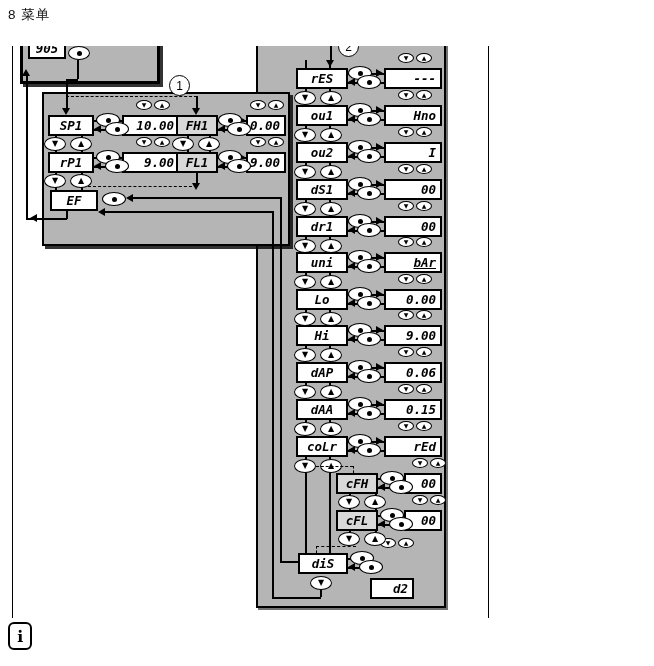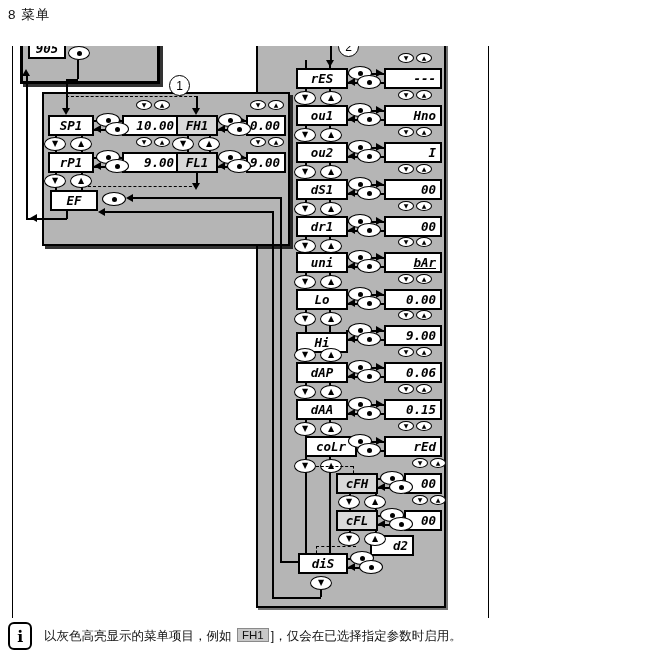--- a/index.html
+++ b/index.html
@@ -265,21 +265,21 @@
         <div class="dot"></div>
       </div>
       <div class="oval" style="left: 294px; top: 266px; width: 22px; height: 14px; font-size: 8px; font-family: &quot;DejaVu Sans&quot;, sans-serif;">▼</div>
       <div class="oval" style="left: 320px; top: 266px; width: 22px; height: 14px; font-size: 8px; font-family: &quot;DejaVu Sans&quot;, sans-serif;">▲</div>
       <div class="ln" style="left: 346px; top: 284px; width: 40px; height: 1.5px;"></div>
       <div class="ln" style="left: 346px; top: 293px; width: 40px; height: 1.5px;"></div>
       <div class="arr a-right" style="left: 376px; top: 280px; width: 0px; height: 0px;"></div>
       <div class="arr a-left" style="left: 348px; top: 289px; width: 0px; height: 0px;"></div>
       <div class="oval" style="left: 398px; top: 264px; width: 16px; height: 10px; font-size: 6px; font-family: &quot;DejaVu Sans&quot;, sans-serif;">▼</div>
       <div class="oval" style="left: 416px; top: 264px; width: 16px; height: 10px; font-size: 6px; font-family: &quot;DejaVu Sans&quot;, sans-serif;">▲</div>
-      <div class="box" style="left: 296px; top: 286px; width: 52px; height: 21px;">Hi</div>
+      <div class="box" style="left: 296px; top: 279px; width: 52px; height: 21px;">Hi</div>
       <div class="box value" style="left: 384px; top: 279px; width: 58px; height: 21px;">9.00</div>
       <div class="oval" style="left: 348px; top: 277px; width: 24px; height: 14px;">
         <div class="dot"></div>
       </div>
       <div class="oval" style="left: 357px; top: 286px; width: 24px; height: 14px;">
         <div class="dot"></div>
       </div>
       <div class="oval" style="left: 294px; top: 302px; width: 22px; height: 14px; font-size: 8px; font-family: &quot;DejaVu Sans&quot;, sans-serif;">▼</div>
       <div class="oval" style="left: 320px; top: 302px; width: 22px; height: 14px; font-size: 8px; font-family: &quot;DejaVu Sans&quot;, sans-serif;">▲</div>
       <div class="ln" style="left: 346px; top: 321px; width: 40px; height: 1.5px;"></div>
@@ -313,21 +313,21 @@
         <div class="dot"></div>
       </div>
       <div class="oval" style="left: 294px; top: 376px; width: 22px; height: 14px; font-size: 8px; font-family: &quot;DejaVu Sans&quot;, sans-serif;">▼</div>
       <div class="oval" style="left: 320px; top: 376px; width: 22px; height: 14px; font-size: 8px; font-family: &quot;DejaVu Sans&quot;, sans-serif;">▲</div>
       <div class="ln" style="left: 346px; top: 395px; width: 40px; height: 1.5px;"></div>
       <div class="ln" style="left: 346px; top: 404px; width: 40px; height: 1.5px;"></div>
       <div class="arr a-right" style="left: 376px; top: 391px; width: 0px; height: 0px;"></div>
       <div class="arr a-left" style="left: 348px; top: 400px; width: 0px; height: 0px;"></div>
       <div class="oval" style="left: 398px; top: 375px; width: 16px; height: 10px; font-size: 6px; font-family: &quot;DejaVu Sans&quot;, sans-serif;">▼</div>
       <div class="oval" style="left: 416px; top: 375px; width: 16px; height: 10px; font-size: 6px; font-family: &quot;DejaVu Sans&quot;, sans-serif;">▲</div>
-      <div class="box" style="left: 305px; top: 390px; width: 52px; height: 21px;">coLr</div>
+      <div class="box" style="left: 296px; top: 390px; width: 52px; height: 21px;">coLr</div>
       <div class="box value" style="left: 384px; top: 390px; width: 58px; height: 21px;">rEd</div>
       <div class="oval" style="left: 348px; top: 388px; width: 24px; height: 14px;">
         <div class="dot"></div>
       </div>
       <div class="oval" style="left: 357px; top: 397px; width: 24px; height: 14px;">
         <div class="dot"></div>
       </div>
       <div class="oval" style="left: 294px; top: 413px; width: 22px; height: 14px; font-size: 8px; font-family: &quot;DejaVu Sans&quot;, sans-serif;">▼</div>
       <div class="oval" style="left: 320px; top: 413px; width: 22px; height: 14px; font-size: 8px; font-family: &quot;DejaVu Sans&quot;, sans-serif;">▲</div>
       <div class="ln" style="left: 376px; top: 432px; width: 30px; height: 1.5px;"></div>
@@ -358,21 +358,21 @@
       <div class="oval" style="left: 389px; top: 471px; width: 24px; height: 14px;">
         <div class="dot"></div>
       </div>
       <div class="ln" style="left: 346px; top: 512px; width: 26px; height: 1.5px;"></div>
       <div class="ln" style="left: 346px; top: 521px; width: 26px; height: 1.5px;"></div>
       <div class="arr a-right" style="left: 362px; top: 508px; width: 0px; height: 0px;"></div>
       <div class="arr a-left" style="left: 348px; top: 517px; width: 0px; height: 0px;"></div>
       <div class="oval" style="left: 380px; top: 492px; width: 16px; height: 10px; font-size: 6px; font-family: &quot;DejaVu Sans&quot;, sans-serif;">▼</div>
       <div class="oval" style="left: 398px; top: 492px; width: 16px; height: 10px; font-size: 6px; font-family: &quot;DejaVu Sans&quot;, sans-serif;">▲</div>
       <div class="box" style="left: 298px; top: 507px; width: 50px; height: 21px;">diS</div>
-      <div class="box value" style="left: 370px; top: 489px; width: 44px; height: 21px;">d2</div>
+      <div class="box value" style="left: 370px; top: 532px; width: 44px; height: 21px;">d2</div>
       <div class="oval" style="left: 350px; top: 505px; width: 24px; height: 14px;">
         <div class="dot"></div>
       </div>
       <div class="oval" style="left: 359px; top: 514px; width: 24px; height: 14px;">
         <div class="dot"></div>
       </div>
       <div class="dash-h" style="left: 316px; top: 420px; width: 37px; height: 0px;"></div>
       <div class="dash-v" style="left: 353px; top: 420px; width: 0px; height: 7px;"></div>
       <div class="ln" style="left: 349px; top: 447px; width: 1.5px; height: 17px;"></div>
       <div class="ln" style="left: 375px; top: 447px; width: 1.5px; height: 17px;"></div>
@@ -384,15 +384,14 @@
       <div class="oval" style="left: 364px; top: 486px; width: 22px; height: 14px; font-size: 8px; font-family: &quot;DejaVu Sans&quot;, sans-serif;">▲</div>
       <div class="dash-h" style="left: 316px; top: 500px; width: 40px; height: 0px;"></div>
       <div class="dash-v" style="left: 316px; top: 500px; width: 0px; height: 7px;"></div>
       <div class="oval" style="left: 310px; top: 530px; width: 22px; height: 14px; font-size: 8px; font-family: &quot;DejaVu Sans&quot;, sans-serif;">▼</div>
       <div class="ln" style="left: 320px; top: 544px; width: 1.5px; height: 7px;"></div>
       <div class="ln" style="left: 272px; top: 551px; width: 49px; height: 1.5px;"></div>
     </div>
 
   <div id="note">
     <div id="note-icon">ℹ</div>
-    <div id="note-text"><span>以灰色高亮显示的菜单项目，例如 </span><span class="fh1box">FH1</span><span>]，仅会在已选择指定参数时启用。</span></div>
   </div>
 </div>
 
 </body></html>

